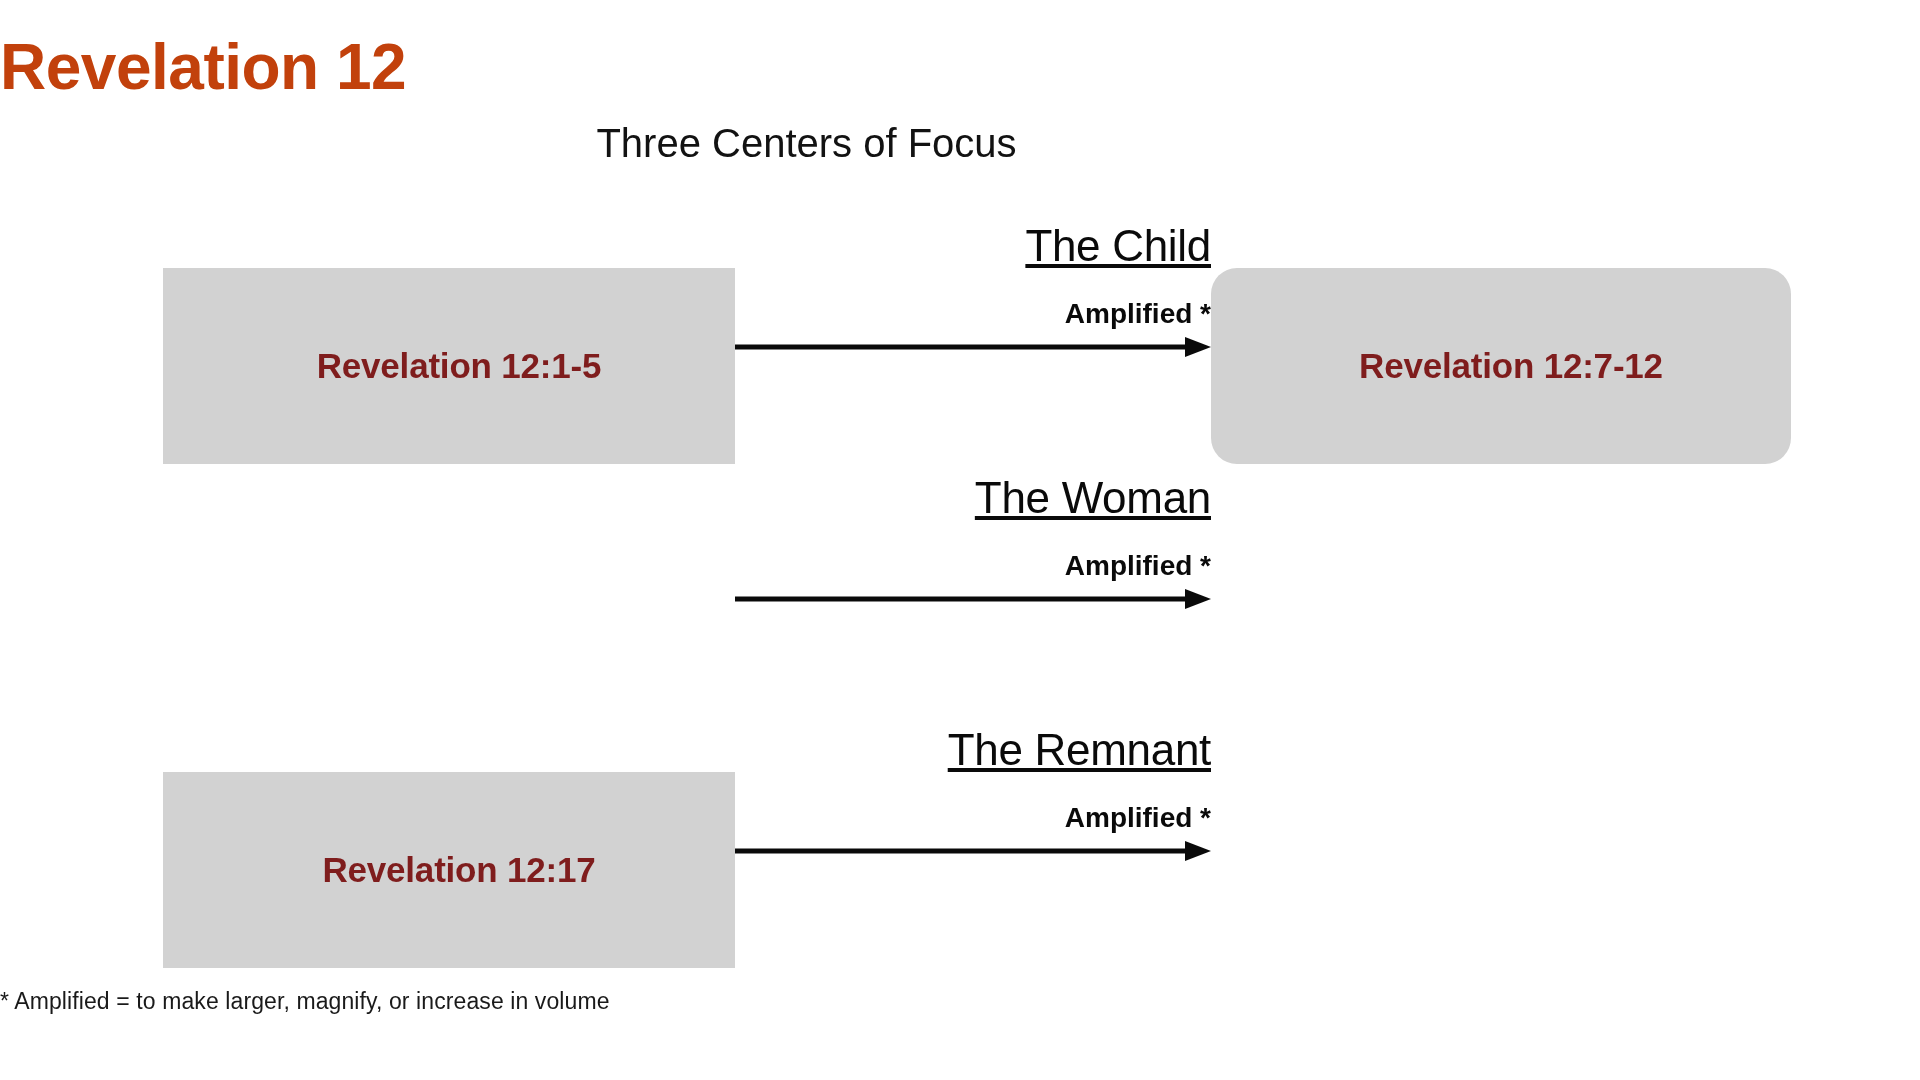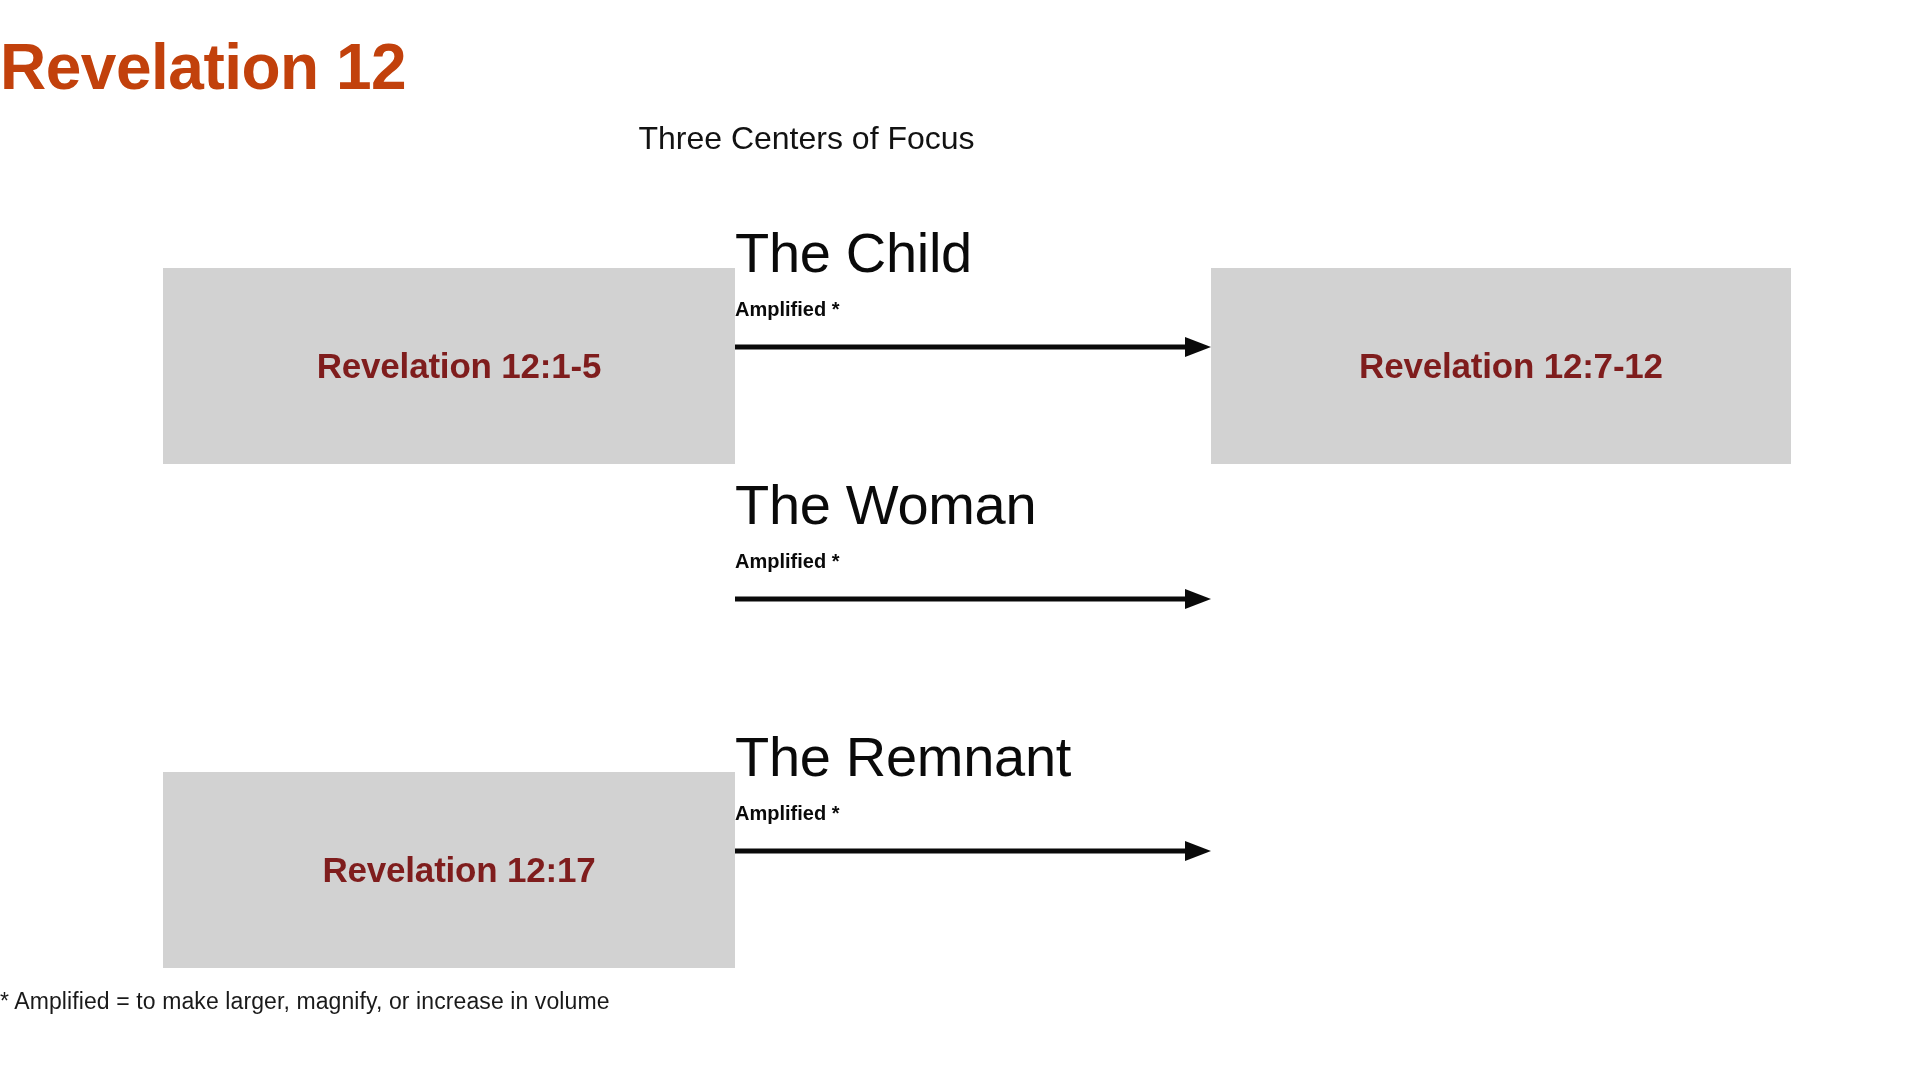--- a/index.html
+++ b/index.html
@@ -43,21 +43,21 @@
     color: #c2410c;
     text-align: left;
   }
   .subtitle {
     margin: 0;
     padding: 0;
     position: absolute;
     left: 0;
     top: 120px;
     width: 1613px;
-    font-size: 32px;
+    font-size: 40px;
     font-weight: 400;
     letter-spacing: 0px;
     line-height: 1.15;
     color: #121212;
     text-align: center;
   }
 
   
   .row {
     position: absolute;
@@ -74,21 +74,21 @@
     top: 0;
     height: 196px;
     background: #d2d2d2;
     display: flex;
     align-items: center;
     justify-content: center;
     box-sizing: border-box;
     padding: 0 14px;
   }
   .panel-left  { left: 163px;  width: 572px; }
-  .panel-right { left: 1211px; width: 580px; }
+  .panel-right { left: 1211px; width: 580px; border-radius: 26px; }
 
   .panel-label {
     font-size: 35px;
     font-weight: 700;
     letter-spacing: -0.2px;
     color: #7f1d1d;
     white-space: nowrap;
     text-align: center;
     margin-left: 20px;
   }
@@ -99,35 +99,36 @@
     left: 735px;
     top: -46px;
     width: 476px;
     height: 242px;
   }
   .focus-name {
     position: absolute;
     left: 0;
     top: 0;
     width: 476px;
-    text-align: left;
-    font-size: 56px;
+    text-align: right;
+    font-size: 44px;
     font-weight: 400;
     letter-spacing: -0.3px;
     line-height: 1.1;
     color: #0a0a0a;
     white-space: nowrap;
+    text-decoration: underline;
   }
   .amplified {
     position: absolute;
     left: 0;
     top: 76px;
     width: 476px;
-    text-align: left;
-    font-size: 20px;
+    text-align: right;
+    font-size: 28px;
     font-weight: 700;
     letter-spacing: 0px;
     color: #0a0a0a;
     white-space: nowrap;
   }
   .arrow {
     position: absolute;
     left: 0;
     top: 112px;
     width: 476px;

